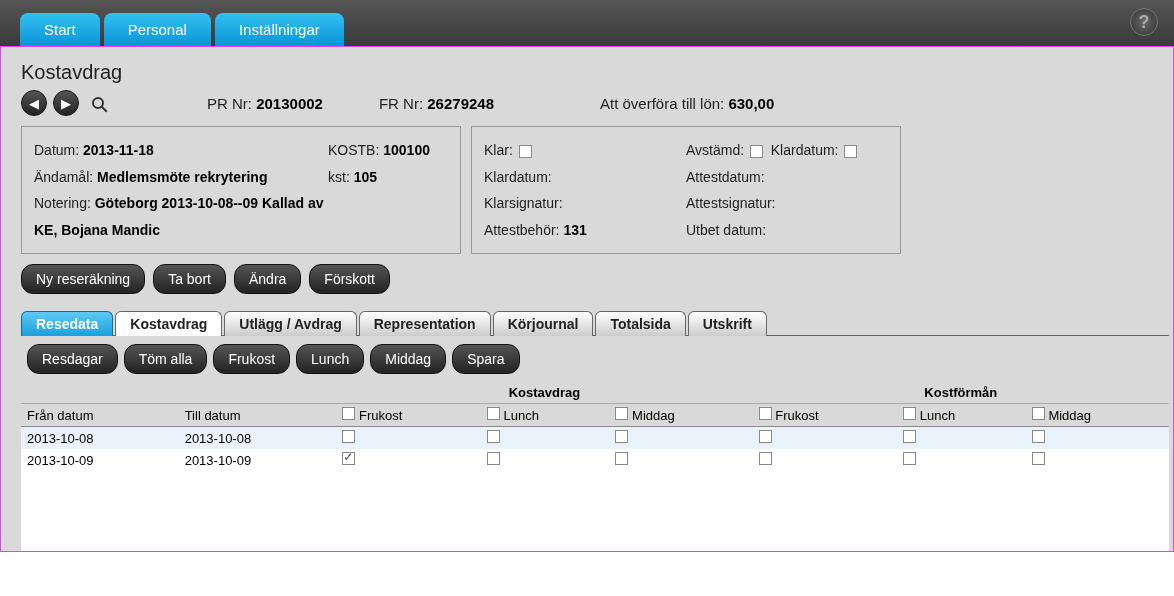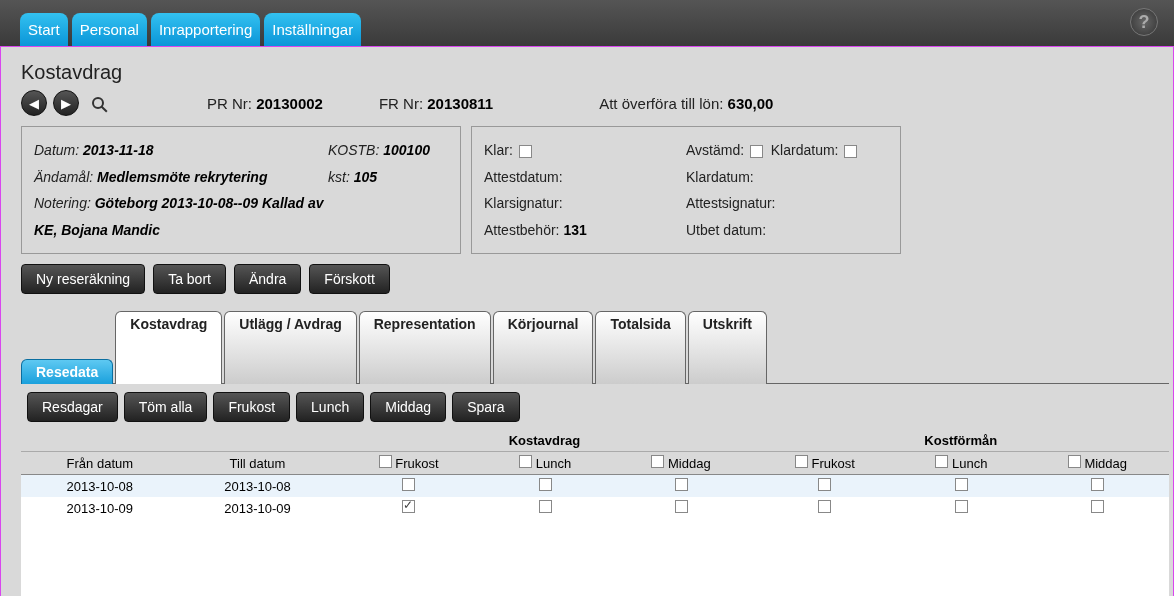--- a/index.html
+++ b/index.html
@@ -9,21 +9,21 @@
     background: linear-gradient(#555, #3a3a3a);
     height: 46px;
     display: flex;
     align-items: flex-end;
     padding: 0 20px;
     position: relative;
   }
   .top-tab {
     background: linear-gradient(#33c1f0, #0a95d8);
     color: #fff;
-    padding: 8px 8px;
+    padding: 8px 24px;
     margin-right: 4px;
     border-radius: 8px 8px 0 0;
     font-size: 15px;
     cursor: pointer;
     position: relative;
     top: 0;
   }
   .help-icon {
     position: absolute;
     right: 16px;
@@ -98,21 +98,21 @@
     gap:10px;
     margin-bottom:10px;
   }
   .panel {
     border:1px solid #999;
     padding:10px 12px;
     font-size:14px;
     line-height:1.9;
     background:#d9d9d9;
   }
-  .panel-left { flex:0 0 440px; display:flex;font-style:italic; }
+  .panel-left { flex:0 0 440px; display:flex; }
   .panel-left-col1 { flex:1; }
   .panel-left-col2 { width:120px; }
   .panel-right { flex:0 0 430px; display:flex; flex-wrap:wrap; }
   .panel-right .cell { width:50%; }
   .lbl2 { color:#222; }
   .val2 { font-weight:bold; }
   .chk {
     display:inline-block;
     width:13px;
     height:13px;
@@ -120,21 +120,21 @@
     background:#fff;
     vertical-align:middle;
     margin-left:2px;
   }
   
   .btn-row { display:flex; gap:8px; margin-bottom:16px; }
   .btn-dark {
     background: linear-gradient(#555,#222);
     color:#fff;
     border:1px solid #111;
-    border-radius:4px;
+    border-radius:12px;
     padding:6px 14px;
     font-size:14px;
     cursor:pointer;
   }
   
   .sub-tabs {
     display:flex;
     border-bottom:1px solid #666;
   }
   .sub-tab {
@@ -148,40 +148,39 @@
     font-weight:bold;
     color:#222;
     cursor:pointer;
     position:relative;
     top:1px;
   }
   .sub-tab.active {
     background: linear-gradient(#5ec9f2,#1aa0dc);
     color:#fff;
     border-color:#0a6ea0;
-    margin-top:48px;
   }
   .sub-tab.current {
     background:#fff;
   }
   
   .action-row {
     background:#d9d9d9;
     padding:8px 6px;
     display:flex;
     gap:6px;
   }
   
   .grid {
     width:100%;
     border-collapse:collapse;
     background:#fff;
   }
   .grid th, .grid td {
-    text-align:center;
+    text-align:left;
     padding:3px 6px;
     font-size:13px;
   }
   .grid .group-header th {
     background:#d9d9d9;
     font-weight:bold;
     text-align:center;
     border-bottom:1px solid #aaa;
   }
   .grid .col-header th {
@@ -209,41 +208,40 @@
   }
   
   .bottom-spacer { height:80px; background:#fff; }
 </style>
 </head>
 <body>
 
 <div class="top-bar">
   <div class="top-tab">Start</div>
   <div class="top-tab">Personal</div>
-  <div class="top-tab">Inrapportering</div>
   <div class="top-tab">Inställningar</div>
   <div class="help-icon">?</div>
 </div>
 
 <div class="content">
   <div class="page-title">Kostavdrag</div>
 
   <div class="nav-row">
     <div class="circ-btn">◀</div>
     <div class="circ-btn">▶</div>
     <div style="width:26px;height:26px;display:flex;align-items:center;justify-content:center;cursor:pointer;">
       <span class="search-icon-shape"></span>
     </div>
     <div class="info-item">
       <span class="lbl">PR Nr:</span>
       <span class="val">20130002</span>
     </div>
     <div class="info-item" style="margin-left:50px;">
       <span class="lbl">FR Nr:</span>
-      <span class="val">20130811</span>
+      <span class="val">26279248</span>
     </div>
     <div class="info-item" style="margin-left:100px;">
       <span class="lbl">Att överföra till lön:</span>
       <span class="val">630,00</span>
     </div>
   </div>
 
   <div class="panels">
     <div class="panel panel-left">
       <div class="panel-left-col1">
@@ -255,22 +253,22 @@
         <div><span class="lbl2">KOSTB:</span> <span class="val2">100100</span></div>
         <div><span class="lbl2">kst:</span> <span class="val2">105</span></div>
       </div>
     </div>
     <div class="panel panel-right">
       <div class="cell"><span class="lbl2">Klar:</span> <span class="chk"></span></div>
       <div class="cell">
         <span class="lbl2">Avstämd:</span> <span class="chk"></span>
         &nbsp;<span class="lbl2">Klardatum:</span> <span class="chk"></span>
       </div>
+      <div class="cell"><span class="lbl2">Klardatum:</span></div>
       <div class="cell"><span class="lbl2">Attestdatum:</span></div>
-      <div class="cell"><span class="lbl2">Klardatum:</span></div>
       <div class="cell"><span class="lbl2">Klarsignatur:</span></div>
       <div class="cell"><span class="lbl2">Attestsignatur:</span></div>
       <div class="cell"><span class="lbl2">Attestbehör:</span> <span class="val2">131</span></div>
       <div class="cell"><span class="lbl2">Utbet datum:</span></div>
     </div>
   </div>
 
   <div class="btn-row">
     <button class="btn-dark">Ny reseräkning</button>
     <button class="btn-dark">Ta bort</button>

